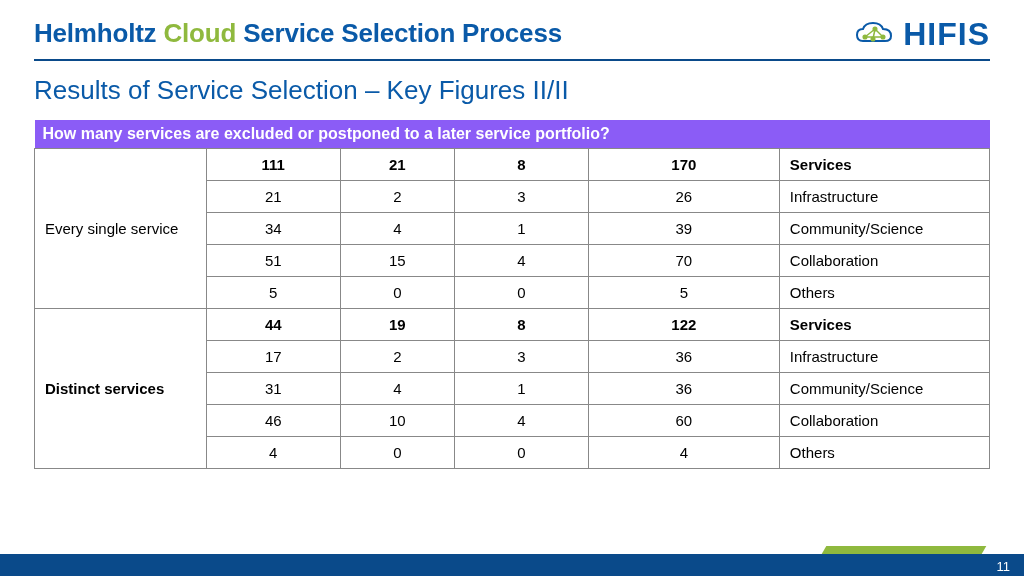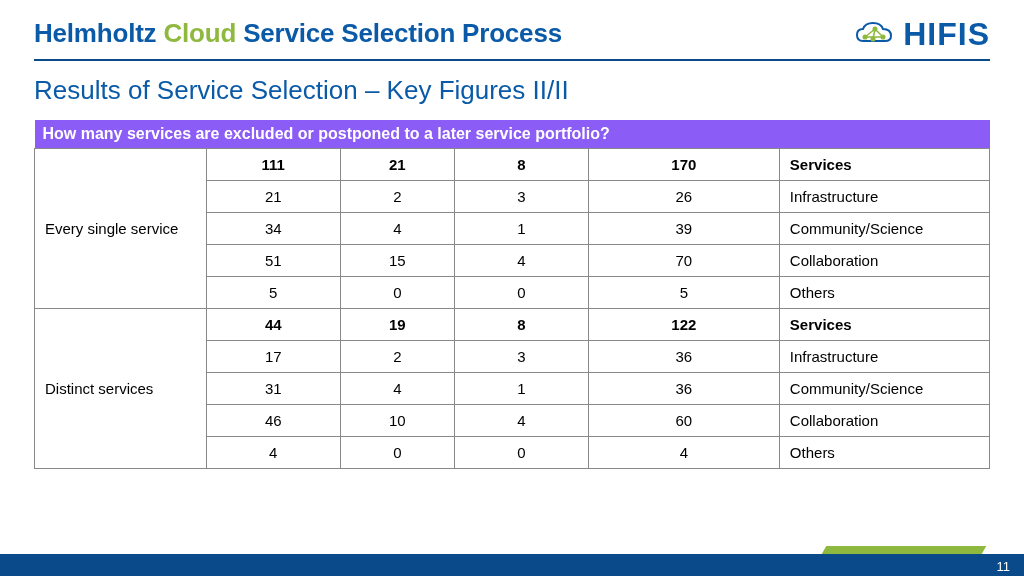--- a/index.html
+++ b/index.html
@@ -183,21 +183,21 @@
           <td class="label">Collaboration</td>
         </tr>
         <tr>
           <td class="num">5</td>
           <td class="num">0</td>
           <td class="num">0</td>
           <td class="num">5</td>
           <td class="label">Others</td>
         </tr>
         <tr class="bold">
-          <td class="rowhead" rowspan="5" style="font-weight: 400;">Distinct services</td>
+          <td class="rowhead" rowspan="5" style="font-weight: 700;">Distinct services</td>
           <td class="num">44</td>
           <td class="num">19</td>
           <td class="num">8</td>
           <td class="num">122</td>
           <td class="label">Services</td>
         </tr>
         <tr>
           <td class="num">17</td>
           <td class="num">2</td>
           <td class="num">3</td>

